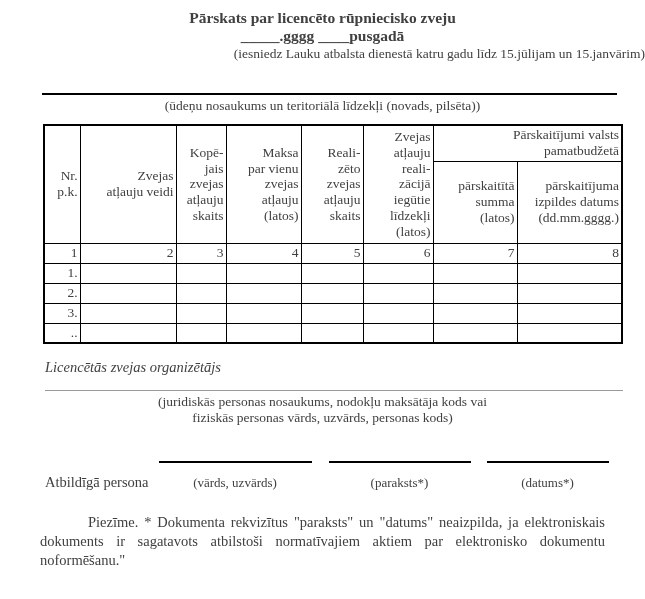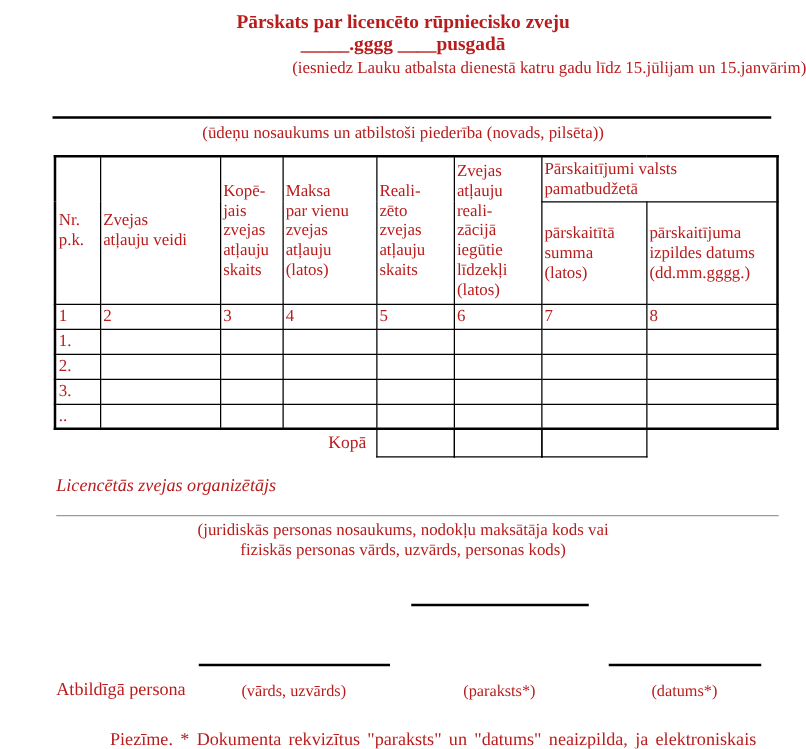--- a/index.html
+++ b/index.html
@@ -1,36 +1,36 @@
 <!DOCTYPE html>
 <html><head>
 <meta charset="utf-8">
 <style>
   html,body { margin:0; padding:0; background:#ffffff; }
   .page {
     position:relative; width:645px; height:599px;
-    background:#ffffff; color:#b91c1c;
+    background:#ffffff; color:#404040;
     font-family:"Liberation Serif", "DejaVu Serif", serif;
     overflow:hidden;
   }
   .title { text-align:center; font-weight:bold; font-size:15.5px; line-height:18px; }
   .title-first { padding-top:9px; }
   .subtitle { text-align:right; font-size:13.5px; line-height:16px; margin-top:1px; }
   .rule-black { margin:31px 28px 0 42px; border-top:2px solid #000; height:0; }
   .waters-caption { text-align:center; font-size:13.5px; line-height:16px; margin-top:3px; }
 
   table.report {
     margin:10px 0 0 43px; width:578px;
     border-collapse:collapse; table-layout:fixed;
     border:2px solid #000;
   }
   table.report th, table.report td {
     border:1px solid #000;
     font-weight:normal; font-size:13.5px; line-height:1.17;
-    text-align:left; vertical-align:middle;
+    text-align:right; vertical-align:middle;
     padding:0 2px; white-space:pre-line; overflow:hidden;
   }
   thead tr.group-row { height:36px; }
   thead tr.sub-row { height:82px; }
   tr.num-row { height:20px; }
   tbody tr.data-row { height:20px; }
 
   .kopa-row { display:flex; margin-left:43px; align-items:stretch; }
   .kopa-label {
     width:250px; text-align:right; padding-right:8px;
@@ -42,41 +42,41 @@
   .kopa-cell.c7 { width:85px; margin-left:-1px; }
 
   .organizer-label { margin:15px 0 0 45px; font-size:14.5px; line-height:17px;font-style:italic; }
   .rule-gray { margin:14px 22px 0 45px; border-top:1px solid #9a9a9a; height:0; }
   .organizer-caption { text-align:center; font-size:13.5px; line-height:16px; margin-top:3px; white-space:pre-line; }
 
   .responsible { display:flex; margin:21px 0 0 45px; font-size:14.5px;align-items:flex-end; }
   .resp-label { line-height:17px; white-space:nowrap; }
   .sig { display:flex; flex-direction:column; }
   .sig-1 { width:153px; margin-left:10px; }
-  .sig-2 { width:142px; margin-left:17px;gap:48px; }
+  .sig-2 { width:142px; margin-left:17px; }
   .sig-3 { width:122px; margin-left:16px; }
   .sig-line { height:14px; border-bottom:2px solid #000; }
   .sig-caption { text-align:center; font-size:13px; line-height:16px; padding-top:12px; }
 
   .note {
     margin:22px 40px 0 40px; text-indent:48px;
     font-size:14.5px; line-height:19px; text-align:justify;
   }
 </style>
 </head>
 <body>
 
 <div class="page">
 
   <div class="title title-first">Pārskats par licencēto rūpniecisko zveju</div>
   <div class="title">_____.gggg ____pusgadā</div>
   <div class="subtitle">(iesniedz Lauku atbalsta dienestā katru gadu līdz 15.jūlijam un 15.janvārim)</div>
 
   <div class="rule-black"></div>
-  <div class="waters-caption">(ūdeņu nosaukums un atbilstoši piederība (novads, pilsēta))</div>
+  <div class="waters-caption">(ūdeņu nosaukums un teritoriālā līdzekļi (novads, pilsēta))</div>
 
   <table class="report">
     <colgroup>
       <col style="width:36px">
         <col style="width:96px">
         <col style="width:50px">
         <col style="width:75px">
       <col style="width:62px">
         <col style="width:70px">
         <col style="width:84px">
@@ -169,26 +169,20 @@
           <td></td>
         <td></td>
           <td></td>
         <td></td>
           <td></td>
         <td></td>
       </tr>
     </tbody>
   </table>
 
-  <div class="kopa-row">
-    <div class="kopa-label">Kopā</div>
-    <div class="kopa-cell c5"></div>
-    <div class="kopa-cell c6"></div>
-    <div class="kopa-cell c7"></div>
-  </div>
 
   <div class="organizer-label">Licencētās zvejas organizētājs</div>
   <div class="rule-gray"></div>
   <div class="organizer-caption">(juridiskās personas nosaukums, nodokļu maksātāja kods vai
 fiziskās personas vārds, uzvārds, personas kods)</div>
 
   <div class="responsible">
     <span class="resp-label">Atbildīgā persona</span>
     <div class="sig sig-1">
       <div class="sig-line"></div>

